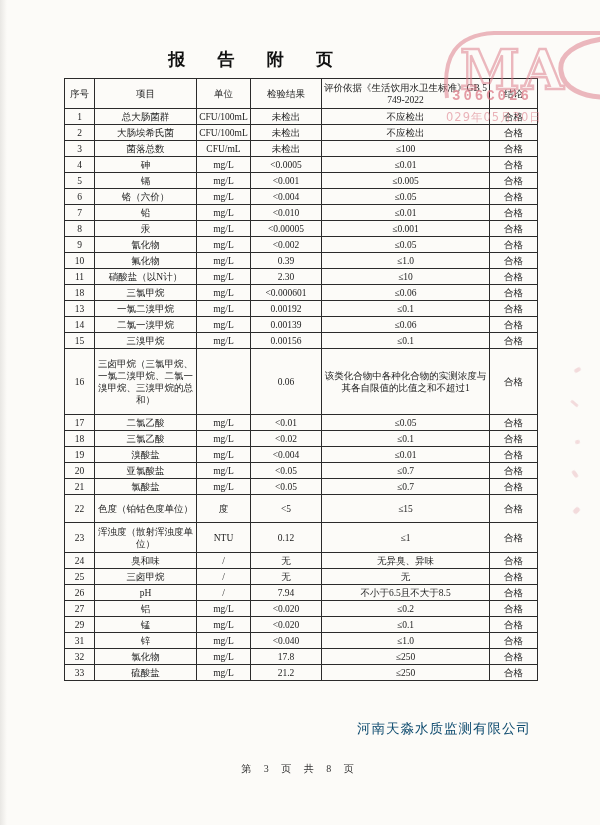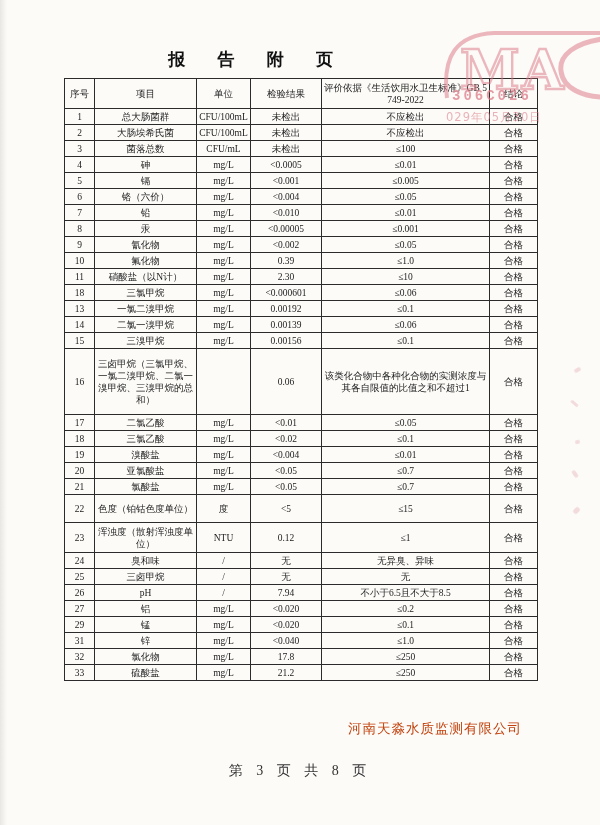--- a/index.html
+++ b/index.html
@@ -56,26 +56,26 @@
     color:#1c1c1c;
   }
   table.report{border:1px solid #14b8a6;}
   thead tr{height:30px;}
   tbody tr{height:16px;}
   tbody tr:nth-child(16){height:66px;}
   tbody tr:nth-child(22){height:28px;}
   tbody tr:nth-child(23){height:30px;}
   
   .company{
-    position:absolute;top:720px;right:78px;
-    font-size:13.5px;letter-spacing:1px;color:#c2410c;
+    position:absolute;top:720px;right:69px;
+    font-size:13.5px;letter-spacing:1px;color:#0c4a6e;
   }
   .page-num{
     position:absolute;top:762px;left:0;width:600px;
-    text-align:center;font-size:14px;letter-spacing:5px;color:#333;
+    text-align:center;font-size:10px;letter-spacing:5px;color:#333;
   }
   
   .ink-marks{position:absolute;right:14px;top:368px;width:18px;height:170px;pointer-events:none;}
   .ink-marks i{
     display:block;position:absolute;
     background:rgba(203,92,112,0.20);
     border-radius:2px;filter:blur(0.4px);
   }
   .ink-marks i:nth-child(1){left:6px;top:0;width:7px;height:4px;transform:rotate(-30deg);}
   .ink-marks i:nth-child(2){left:2px;top:34px;width:9px;height:3px;transform:rotate(40deg);}

